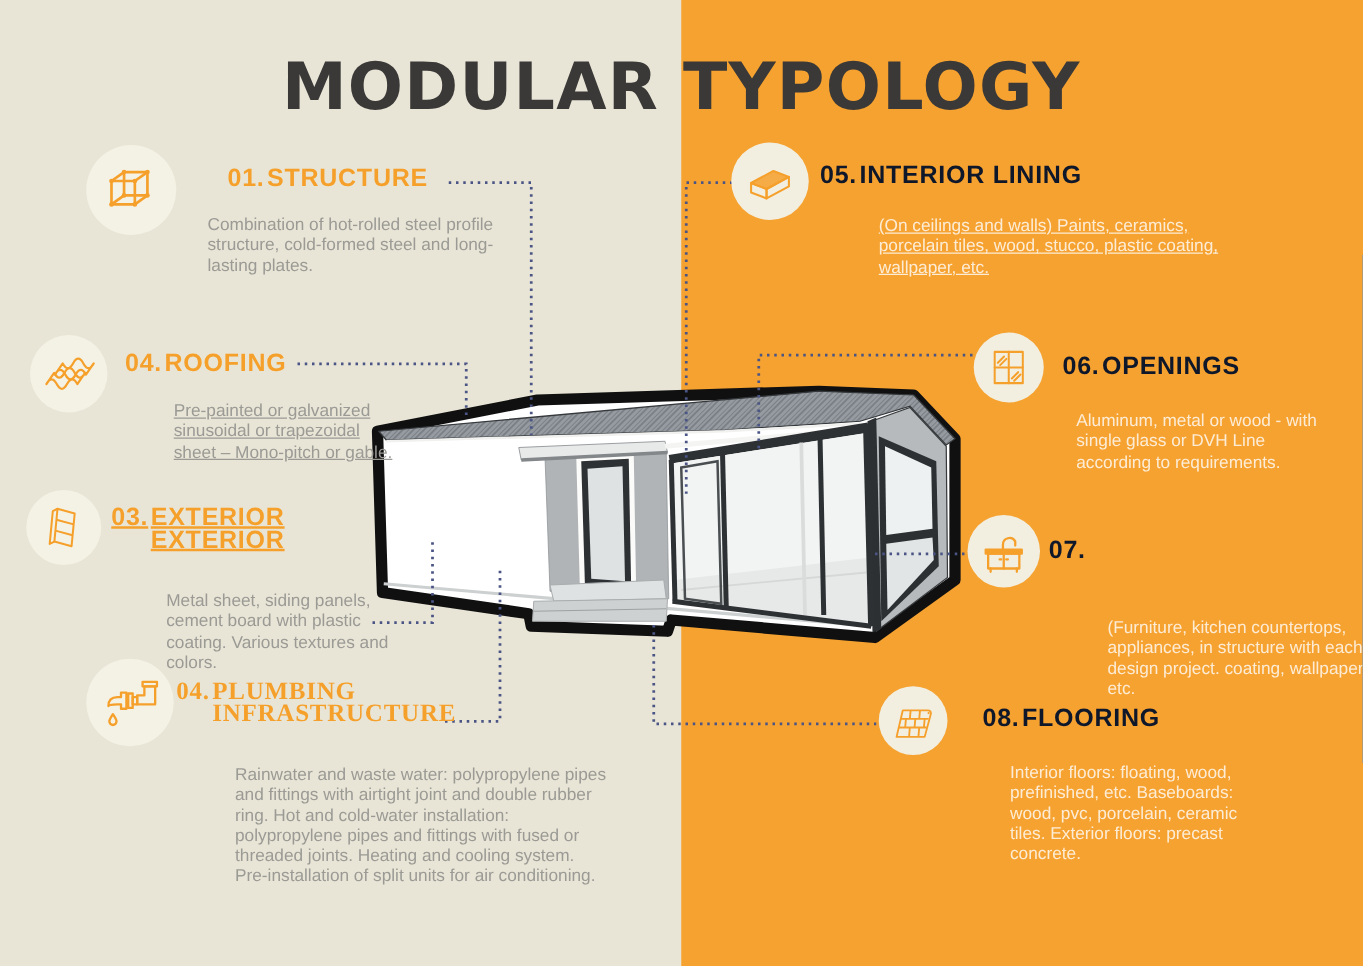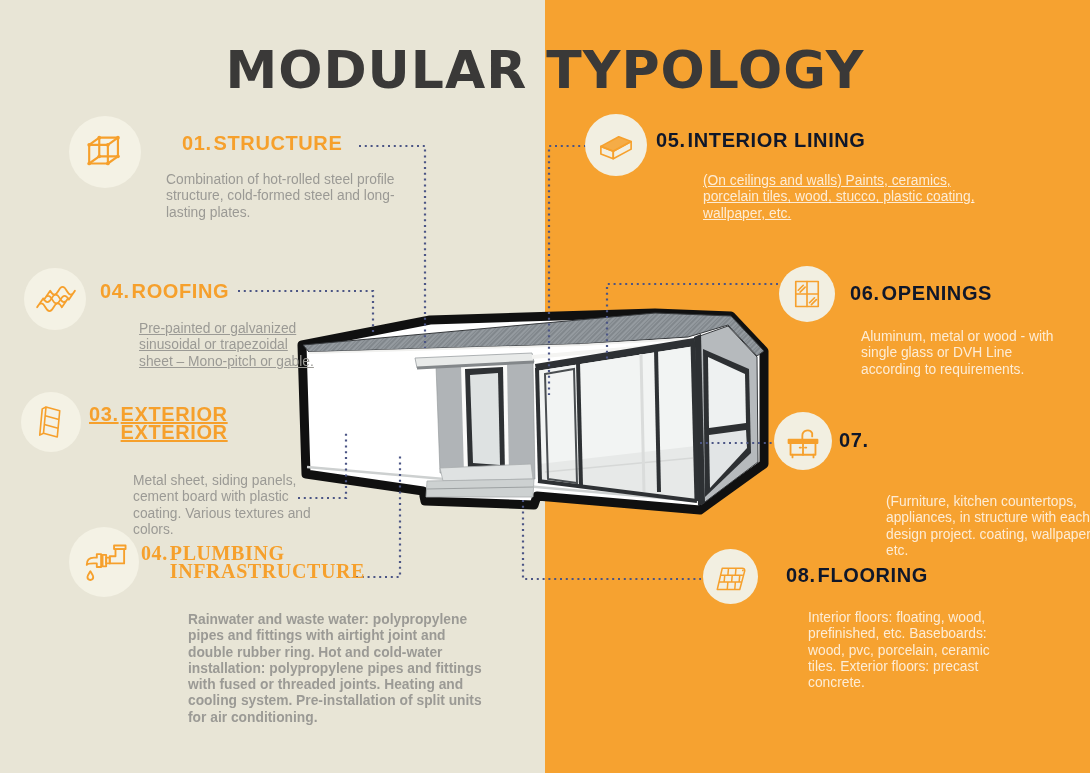--- a/index.html
+++ b/index.html
@@ -164,21 +164,21 @@
         <path d="M13,45 c2.5,4 4,6 4,8 a4,4 0 1 1 -8,0 c0,-2 1.5,-4 4,-8 z"></path>
       </svg>
     </div>
     <div class="heading" style="left:141px;top:544px;font-family:Liberation Serif, serif;">
       <span class="num">04.</span>
       <span class="ht">
           <span>PLUMBING</span>
           <span>INFRASTRUCTURE</span>
         </span>
     </div>
-    <p class="body-text" style="left:172px;top:596px;width:300px;font-weight:bold;">Rainwater and waste water: polypropylene pipes and fittings with airtight joint and double rubber ring. Hot and cold-water installation: polypropylene pipes and fittings with fused or threaded joints. Heating and cooling system. Pre-installation of split units for air conditioning.</p>
+    <p class="body-text" style="left:172px;top:596px;width:300px;">Rainwater and waste water: polypropylene pipes and fittings with airtight joint and double rubber ring. Hot and cold-water installation: polypropylene pipes and fittings with fused or threaded joints. Heating and cooling system. Pre-installation of split units for air conditioning.</p>
   </section>
 
   <section class="right-col">
     <div class="circle r" style="left:585px;top:114px;width:62px;height:62px;">
       <svg class="icon-svg" width="44" height="44" viewBox="0 0 64 64" fill="none" stroke="currentColor" stroke-width="2.4" stroke-linejoin="round">
         <path d="M10,34 L36,20 L54,27 L28,41 Z" fill="currentColor" fill-opacity="0.85"></path>
         <path d="M10,34 L28,41 L28,52 L10,45 Z"></path>
         <path d="M28,41 L54,27 L54,38 L28,52 Z"></path>
       </svg>
     </div>

